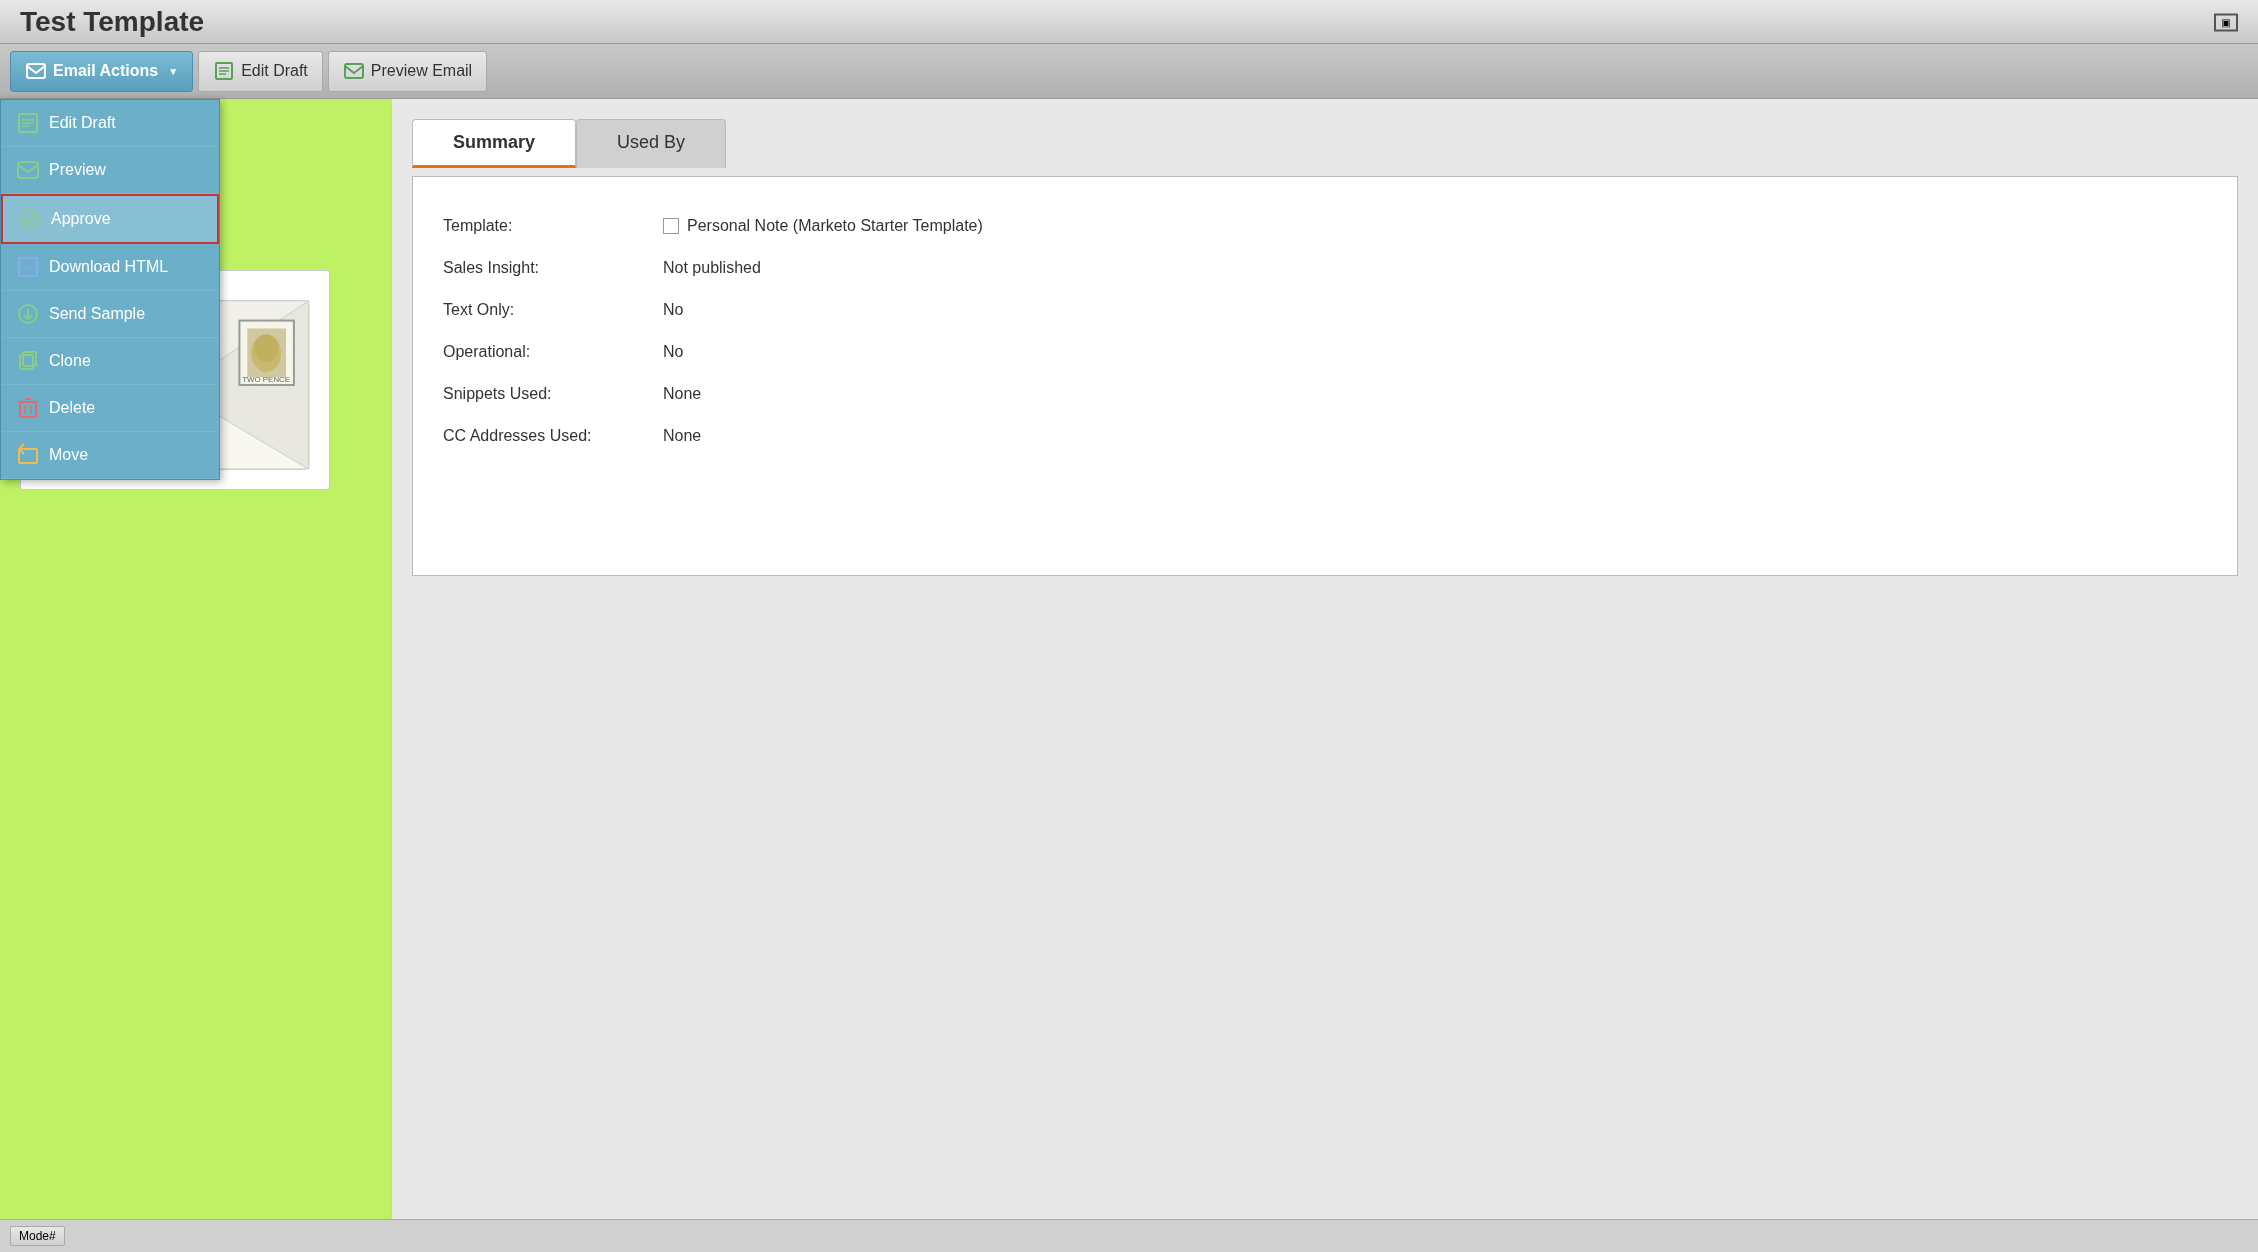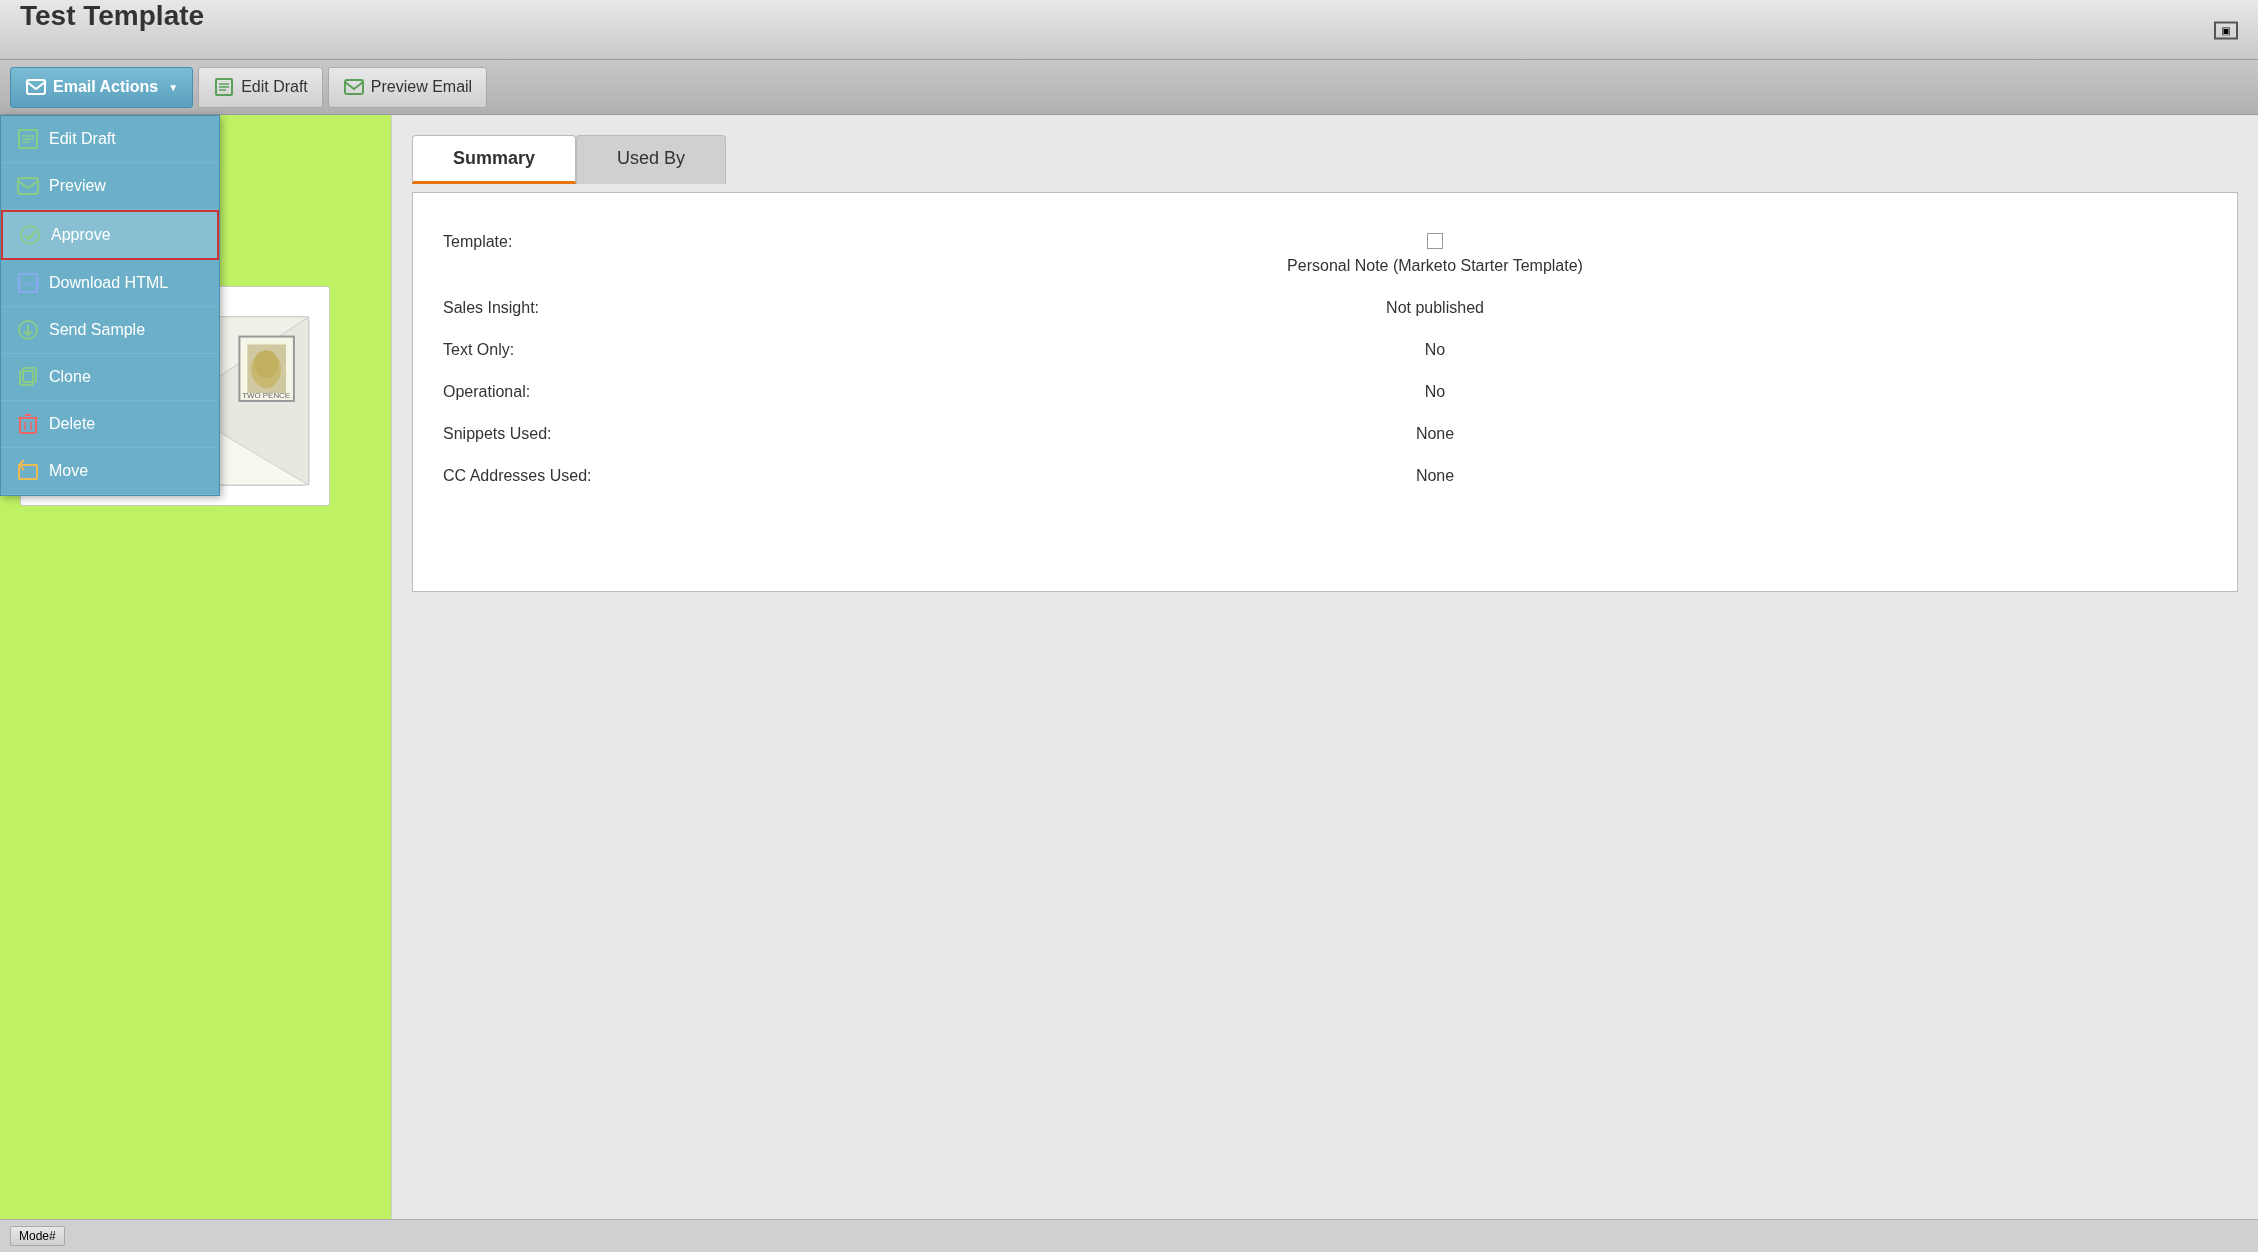--- a/index.html
+++ b/index.html
@@ -9,23 +9,23 @@
       background: #d0d0d0;
       width: 2258px;
       height: 1252px;
       overflow: hidden;
       position: relative;
     }
 
     
     .title-bar {
       background: linear-gradient(to bottom, #e8e8e8, #c8c8c8);
-      height: 60px;
-      display: flex;
-      align-items: flex-start;
+      height: 44px;
+      display: flex;
+      align-items: center;
       padding: 0 20px;
       border-bottom: 1px solid #999;
       position: relative;
     }
     .title-bar-text {
       font-size: 28px;
       font-weight: bold;
       color: #333;
     }
     .title-bar-controls {
@@ -181,21 +181,20 @@
       font-size: 16px;
       color: #333;
       font-weight: normal;
     }
     .summary-value {
       font-size: 16px;
       color: #333;
       display: flex;
       align-items: center;
       gap: 8px;
-      flex-direction: column;
     }
     .template-checkbox {
       width: 16px;
       height: 16px;
       border: 1px solid #999;
       display: inline-block;
       background: white;
       flex-shrink: 0;
     }
 

